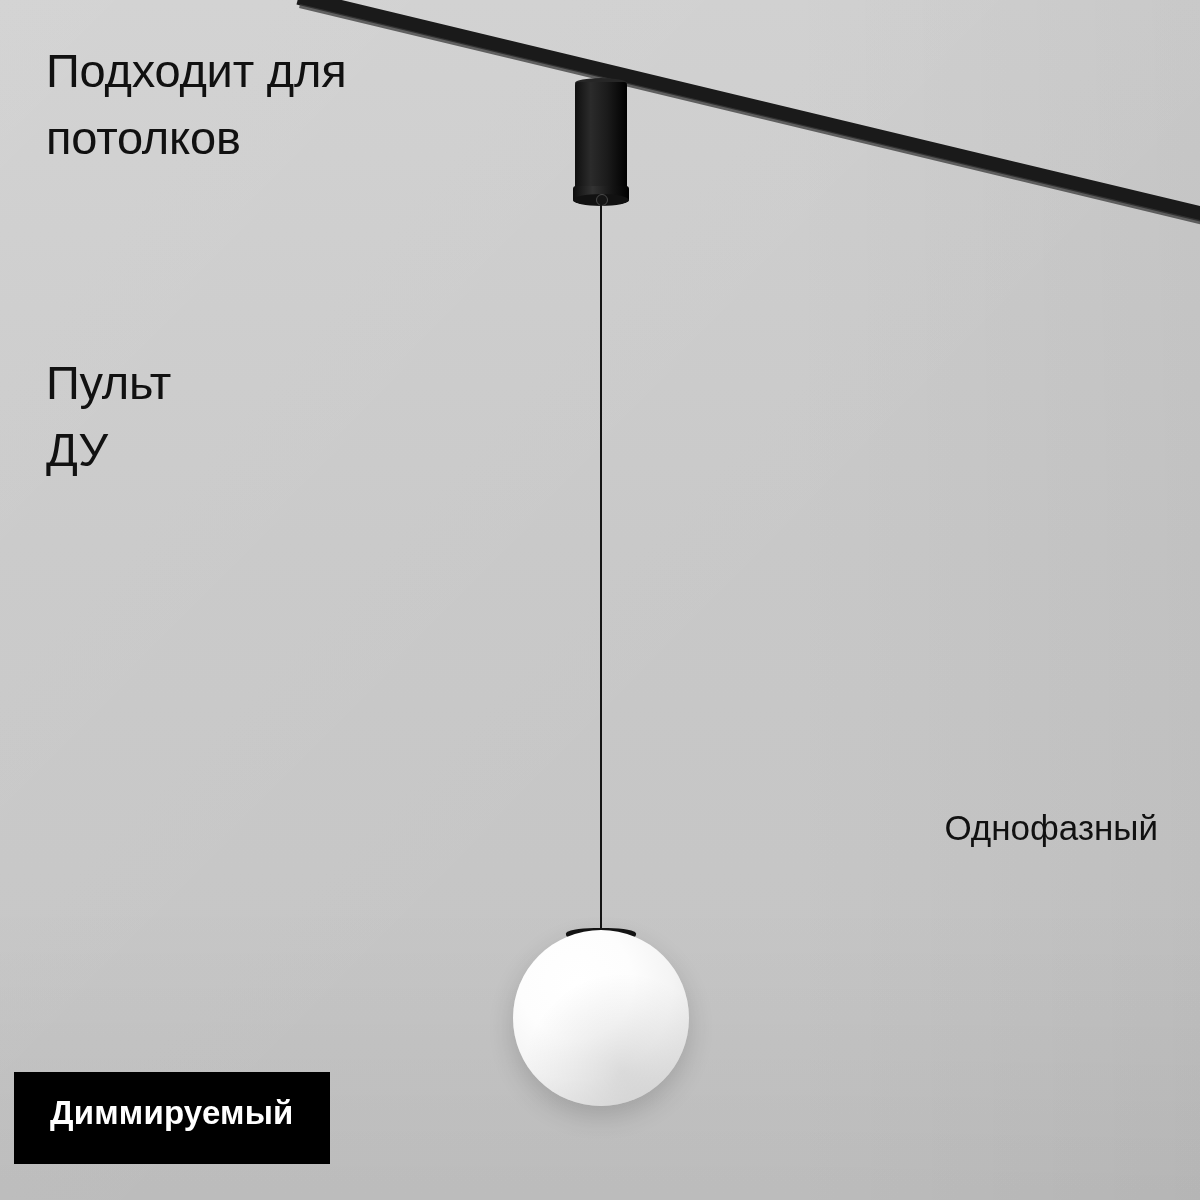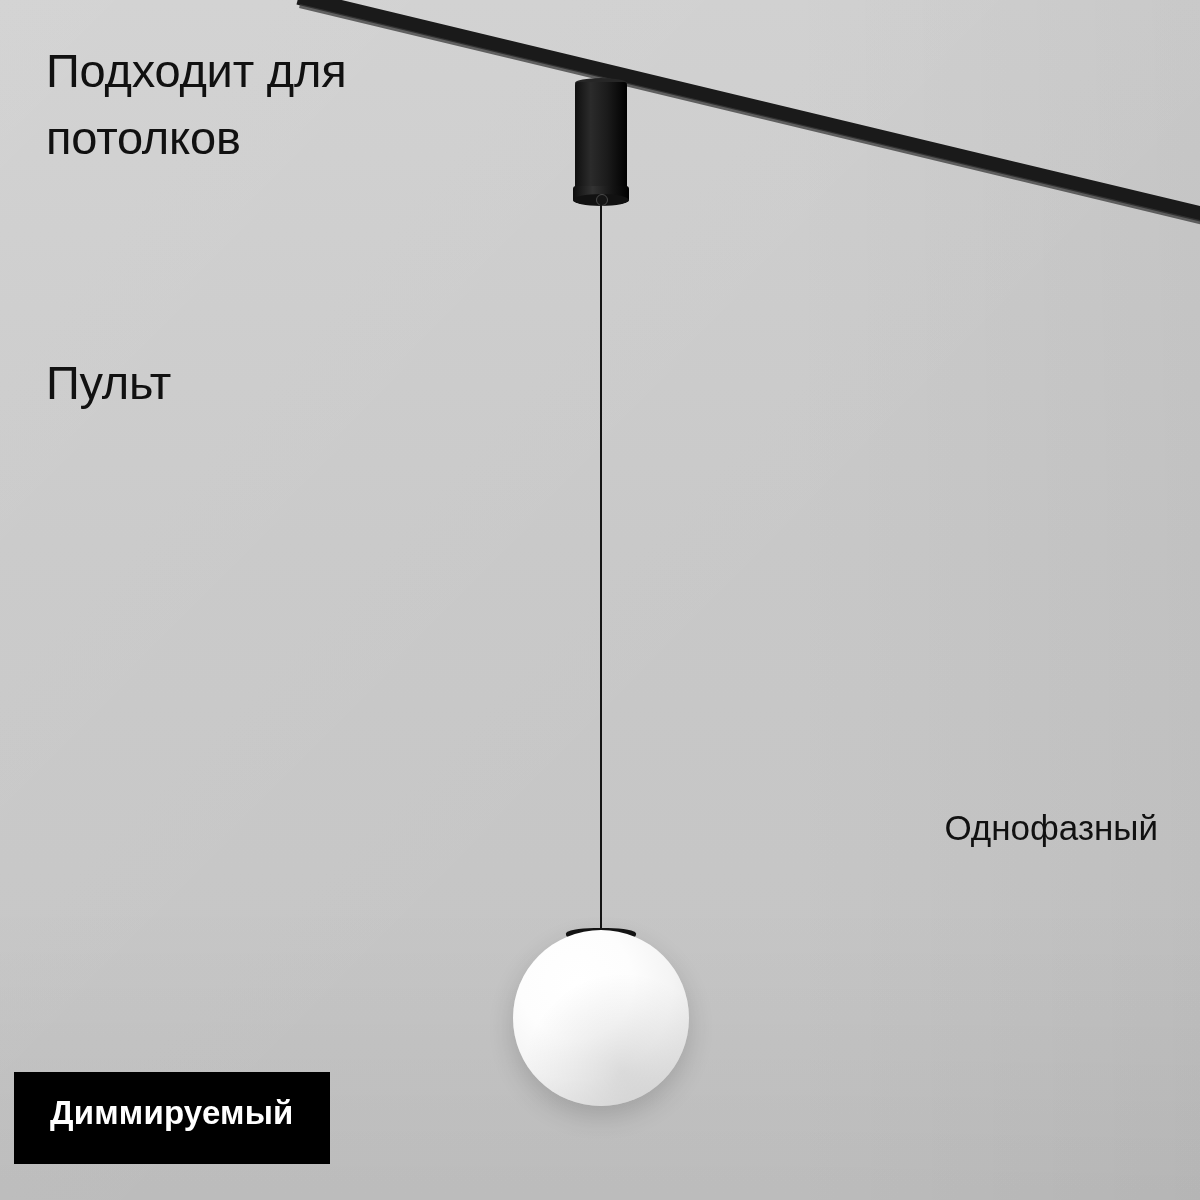--- a/index.html
+++ b/index.html
@@ -236,19 +236,20 @@
   <div class="globe"></div>
   <div class="globe-shadow-lower"></div>
 
   <div class="headline">
     <div>Подходит для</div>
     <div>потолков</div>
   </div>
 
   <div class="subhead">
     <div>Пульт</div>
+    <div>ДУ</div>
   </div>
 
   <div class="caption-right">Однофазный</div>
 
   <div class="badge">Диммируемый</div>
 
 </div>
 
 </body></html>

